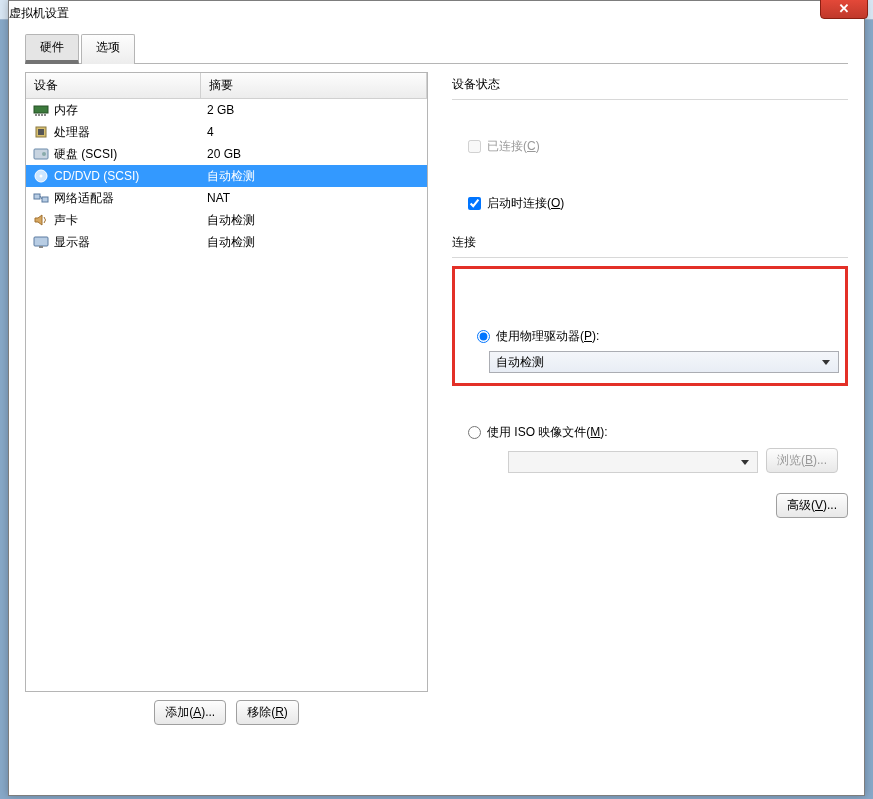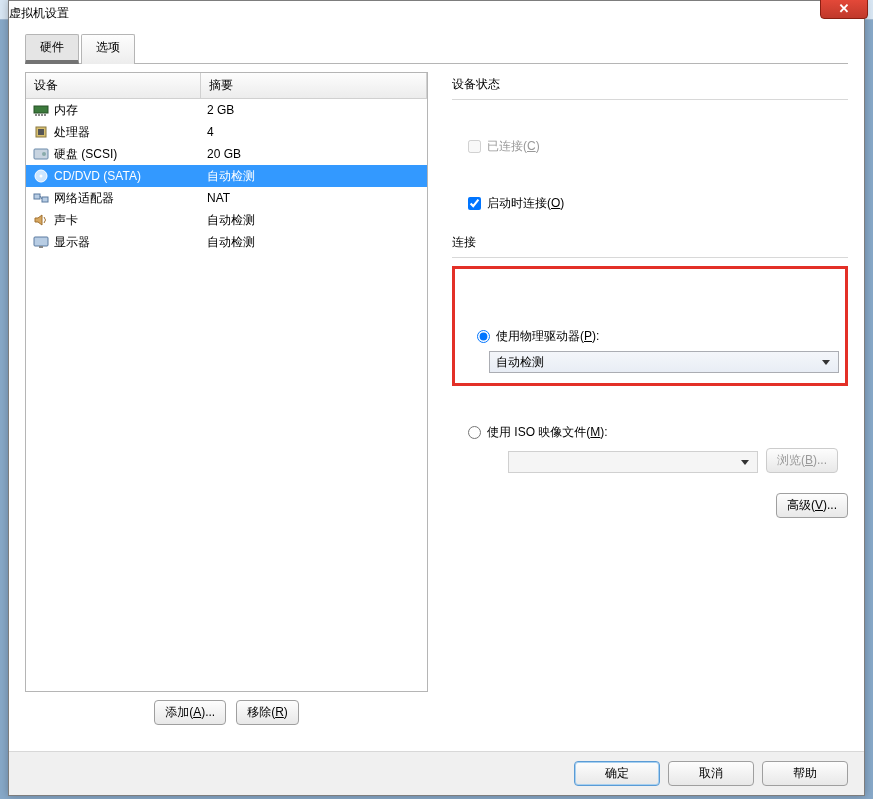--- a/index.html
+++ b/index.html
@@ -287,21 +287,21 @@
       <span>硬盘 (SCSI)</span>
     </div>
     <div class="col-summary">20 GB</div>
               </div>
               <div class="device-row selected">
     <div class="col-device">
       <span class="device-icon"><svg viewBox="0 0 18 16">
                       <circle cx="9" cy="8" r="6" fill="#cde6ff" stroke="#fff"></circle>
                       <circle cx="9" cy="8" r="1.5" fill="#fff"></circle>
                     </svg></span>
-      <span>CD/DVD (SATA)</span>
+      <span>CD/DVD (SCSI)</span>
     </div>
     <div class="col-summary">自动检测</div>
               </div>
               <div class="device-row">
     <div class="col-device">
       <span class="device-icon"><svg viewBox="0 0 18 16">
                       <rect x="2" y="4" width="6" height="5" fill="#b8cde4" stroke="#5a7aa0"></rect>
                       <rect x="10" y="7" width="6" height="5" fill="#b8cde4" stroke="#5a7aa0"></rect>
                       <path d="M8 6 L10 9" stroke="#5a7aa0"></path>
                     </svg></span>
@@ -377,18 +377,13 @@
           </div>
 
           <div class="advanced-row">
             <button class="btn"><span>高级(<span class="underline">V</span>)...</span></button>
           </div>
         </div>
       </div>
     </div>
   </div>
 
-  <div class="footer">
-    <button class="btn default">确定</button>
-    <button class="btn">取消</button>
-    <button class="btn">帮助</button>
-  </div>
 </div>
 
 </body></html>

